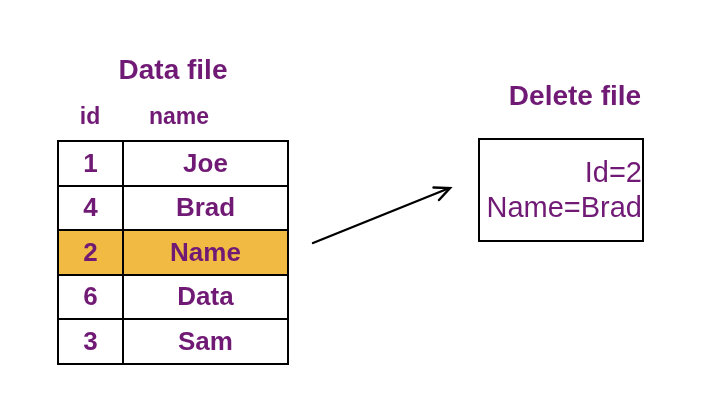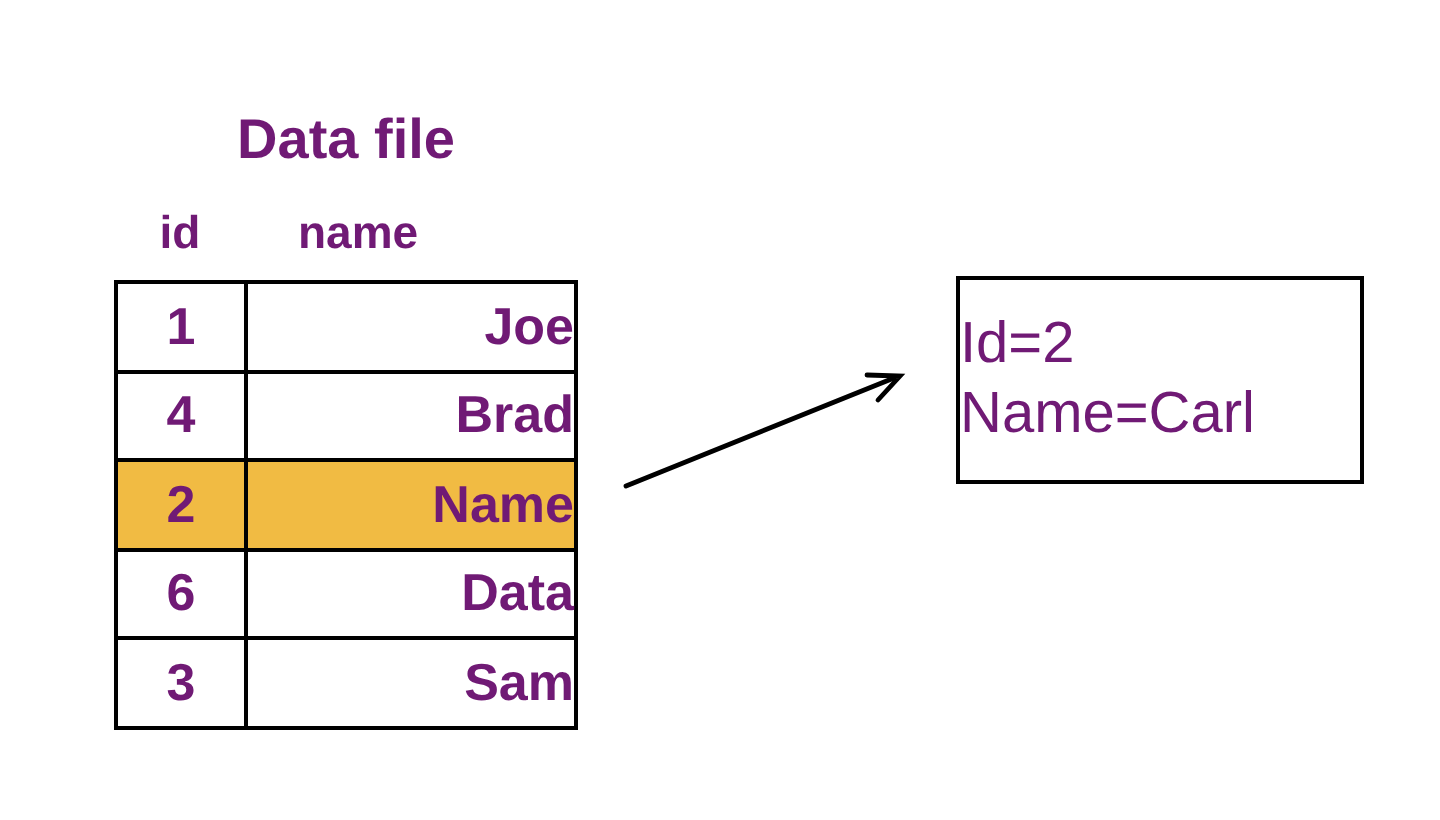--- a/index.html
+++ b/index.html
@@ -55,21 +55,21 @@
     font-size: 26px;
     font-weight: bold;
     background: #ffffff;
     padding: 0;
   }
   td.id-cell {
     width: 63px;
     text-align: center;
   }
   td.name-cell {
-    text-align: right;
+    text-align: center;
     padding-left: 13px;
   }
   tr[data-bind-bg] td {
     background: transparent;
   }
   svg.arrow {
     position: absolute;
     left: 0;
     top: 0;
     width: 720px;
@@ -82,27 +82,27 @@
     top: 80px;
     width: 194px;
     text-align: center;
     font-size: 28px;
     font-weight: bold;
   }
   .del-box {
     position: absolute;
     left: 478px;
     top: 138px;
-    width: 204px;
+    width: 166px;
     height: 104px;
     border: 2.5px solid #000000;
     box-sizing: border-box;
     display: flex;
     flex-direction: column;
-    align-items: flex-start;
+    align-items: flex-end;
     justify-content: center;
     text-align: center;
     font-size: 29px;
     font-weight: normal;
     line-height: 35px;
   }
 </style>
 </head>
 <body>
 
@@ -136,19 +136,20 @@
         <td class="name-cell" data-bind="diagram.data_file.rows.4.name">Sam</td>
       </tr>
     </tbody>
   </table>
 
   <svg class="arrow" viewBox="0 0 720 410" xmlns="http://www.w3.org/2000/svg">
     <line x1="313" y1="243" x2="447" y2="189" stroke="#000000" stroke-width="2.4" stroke-linecap="round"></line>
     <polyline points="433.5,187.5 450,188 439,200" fill="none" stroke="#000000" stroke-width="2.4" stroke-linecap="round" stroke-linejoin="miter"></polyline>
   </svg>
 
+  <div class="del-title" data-bind="diagram.delete_file.title">Delete file</div>
 
   <div class="del-box">
     <div data-bind="diagram.delete_file.lines.0">Id=2</div>
-    <div data-bind="diagram.delete_file.lines.1">Name=Carl</div>
+    <div data-bind="diagram.delete_file.lines.1">Name=Brad</div>
   </div>
 
 </div>
 
 </body></html>

